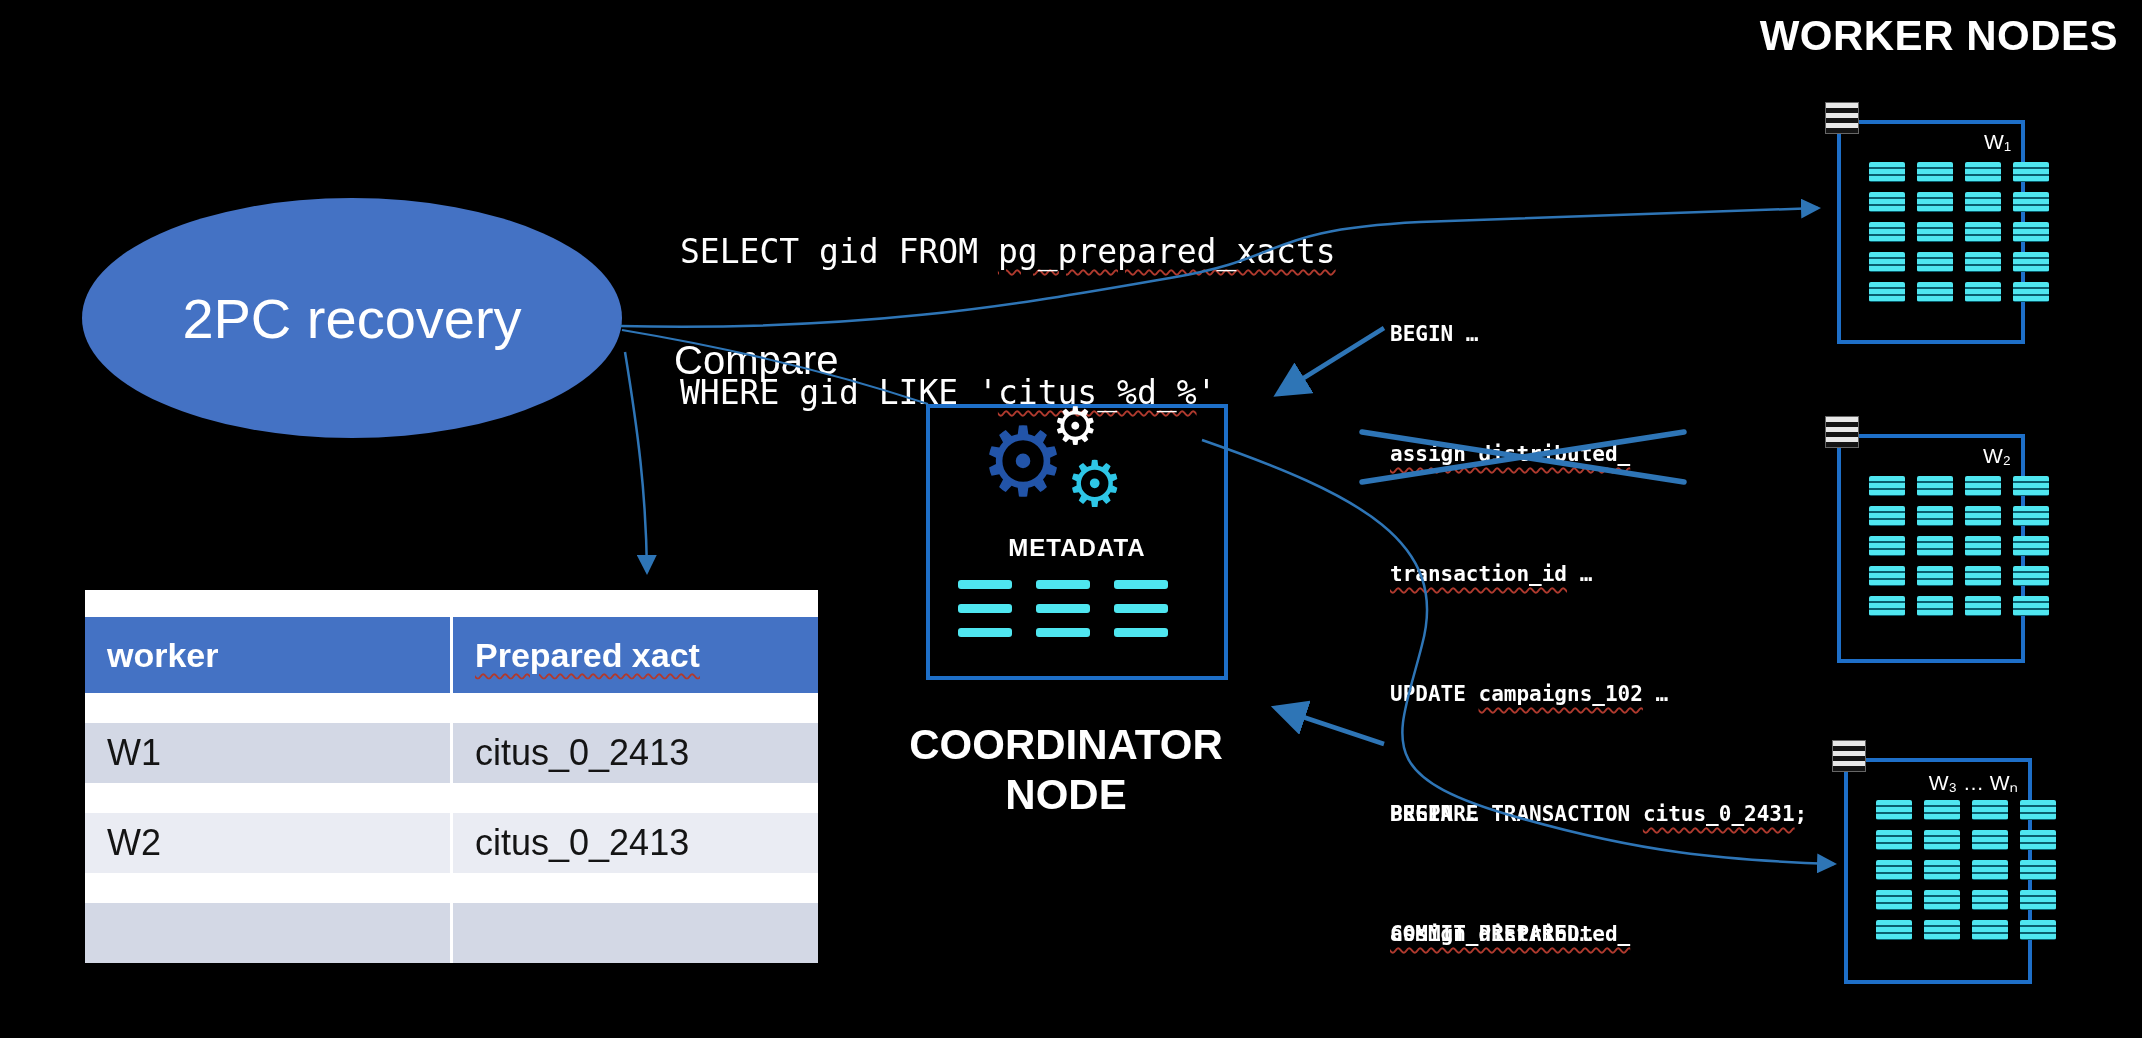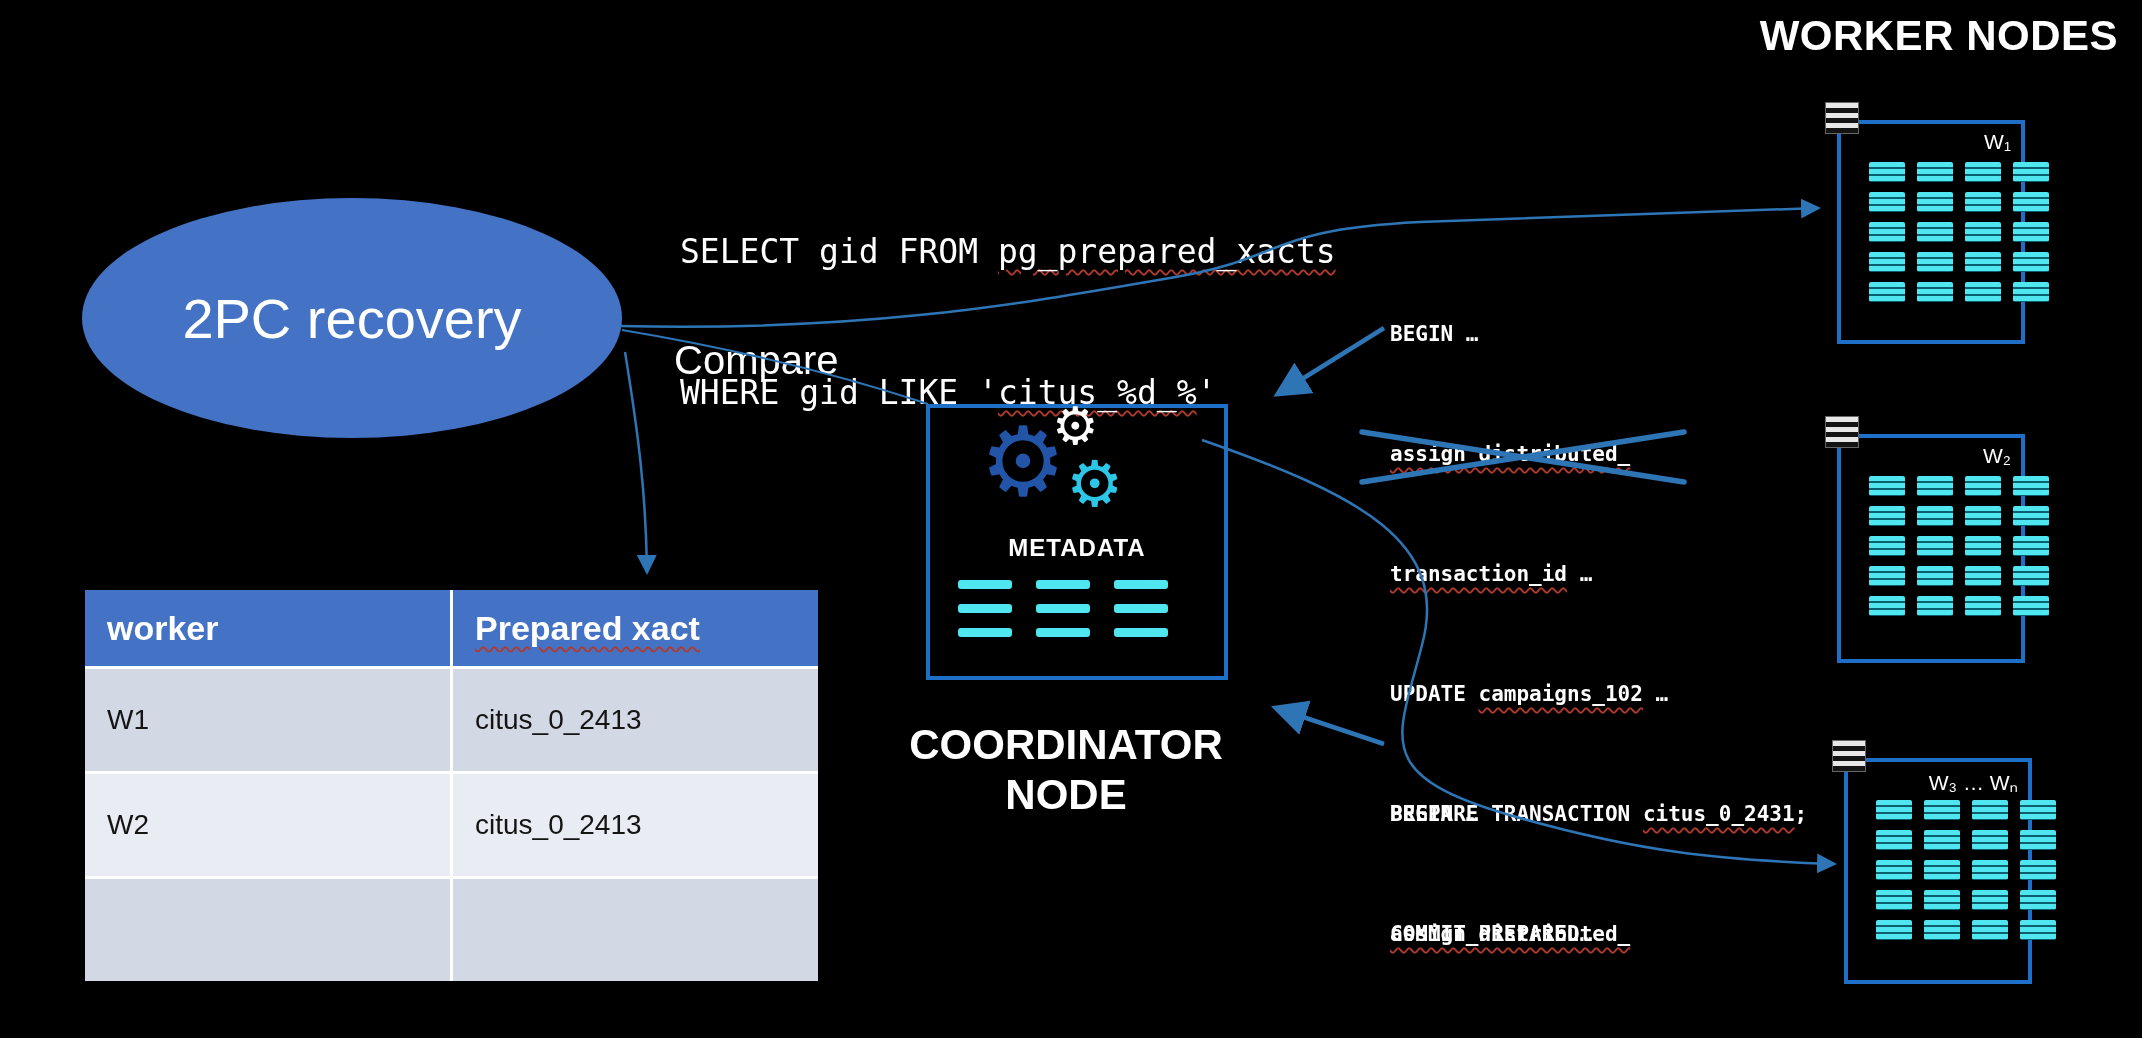--- a/index.html
+++ b/index.html
@@ -19,23 +19,23 @@
 
   
   #sql-query{left:680px;top:134px;font-family:"DejaVu Sans Mono", monospace;font-size:33px;line-height:47px;white-space:pre;}
   .sq{text-decoration:underline wavy #b03a2e 2px;text-underline-offset:6px;}
 
   #compare-label{left:642px;top:338px;font-size:40px;margin-left:32px;}
 
   
   #prepared-table{left:85px;top:590px;width:733px;background:#fff;display:grid;
     grid-template-columns:365px 365px;gap:3px;}
-  #prepared-table .cell{display:flex;align-items:center;padding-left:22px;box-sizing:border-box;}
+  #prepared-table .cell{display:flex;align-items:center;padding-left:22px;box-sizing:border-box;margin-top:27px;}
   #prepared-table .th{height:76px;background:#4472C4;color:#fff;font-weight:bold;font-size:34px;}
-  #prepared-table .td{height:102px;background:#D3D8E5;color:#141414;font-size:28px;}
+  #prepared-table .td{height:60px;background:#D3D8E5;color:#141414;font-size:36px;}
   #prepared-table .td.alt{background:#EAECF3;}
 
   
   #coordinator-box{left:926px;top:404px;width:302px;height:276px;border:4px solid #1E6FC8;box-sizing:border-box;}
   .gear{position:absolute;font-family:"DejaVu Sans", sans-serif;line-height:1;}
   .gear::before{content:"\2699";}
   .gear-dark{left:50px;top:6px;font-size:96px;color:#2254A8;}
   .gear-white{left:122px;top:-8px;font-size:52px;color:#fff;}
   .gear-cyan{left:136px;top:44px;font-size:64px;color:#2EC6E6;}
   #metadata-label{position:absolute;left:0;right:0;top:126px;text-align:center;font-weight:bold;font-size:24px;letter-spacing:1px;}

